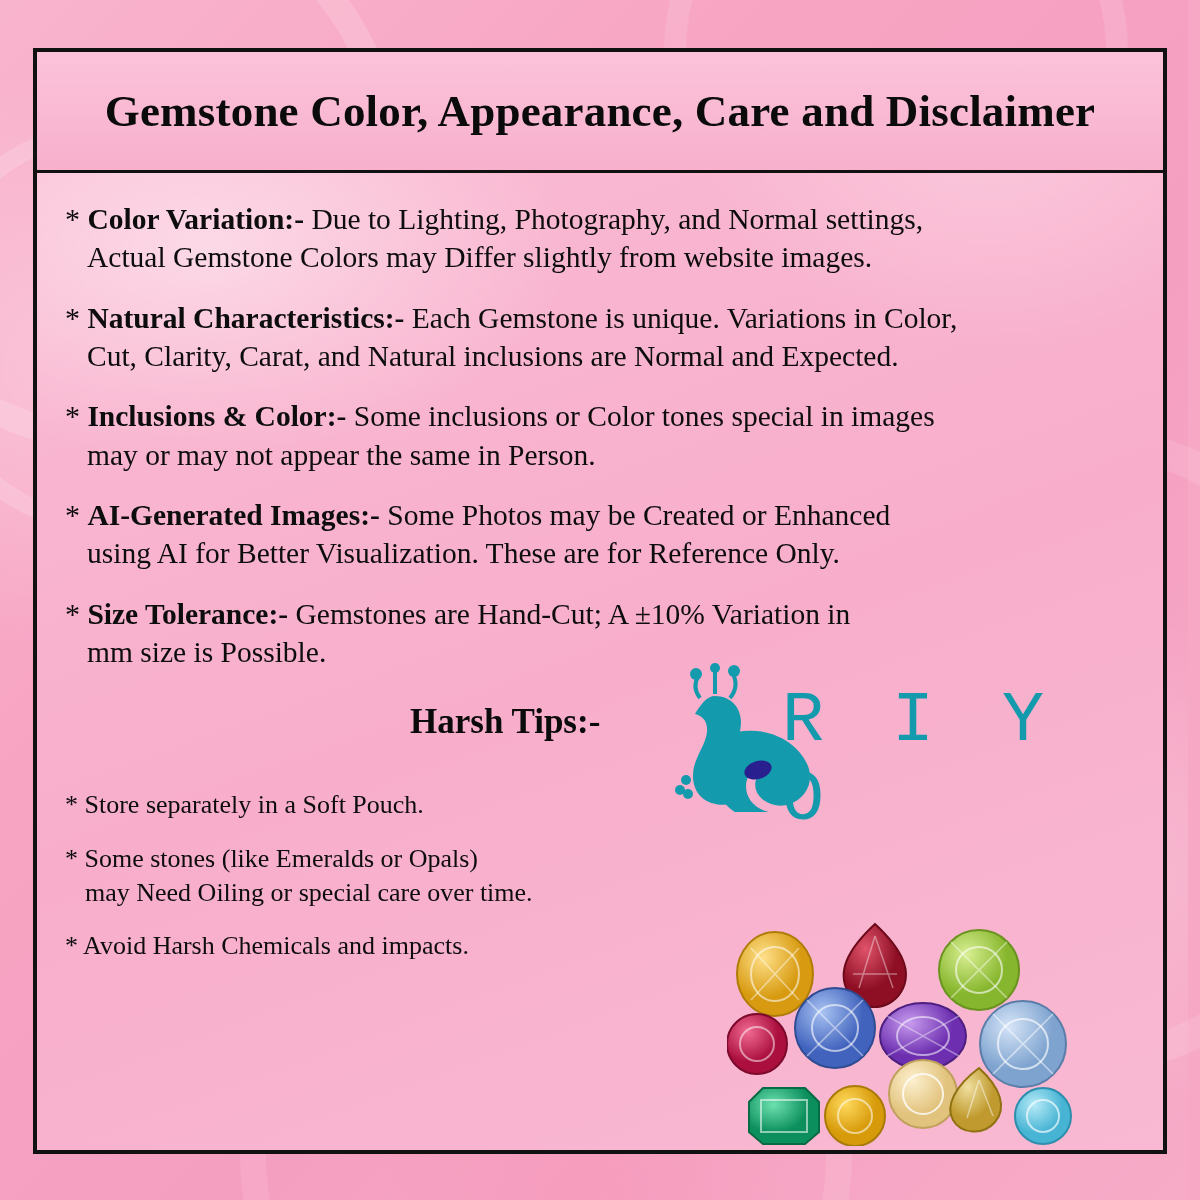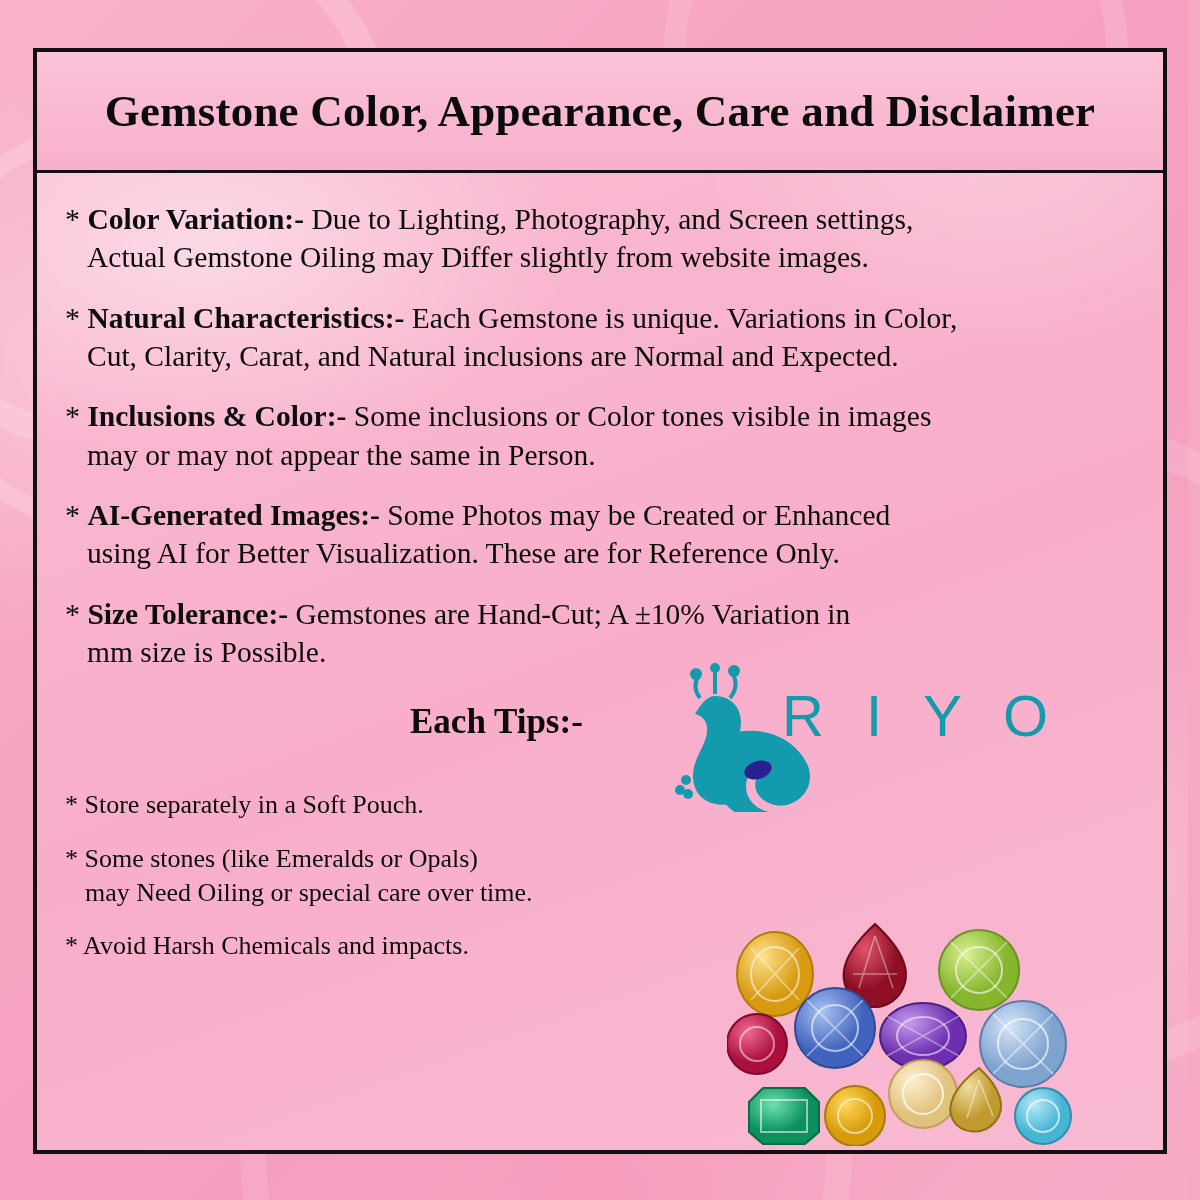--- a/index.html
+++ b/index.html
@@ -120,22 +120,22 @@
     position: absolute;
     left: 575px;
     top: -26px;
     width: 470px;
     height: 150px;
   }
   .logo .riyo {
     position: absolute;
     left: 142px;
     top: 20px;
-    font-family: Liberation Sans, sans-serif;
-    font-size: 58px;
+    font-family: Liberation Mono, monospace;
+    font-size: 70px;
     letter-spacing: 13px;
     color: #149aad;
   }
 
   
   .care-list {
     position: relative;
     margin-top: 14px;
     width: 700px;
   }
@@ -171,50 +171,50 @@
     <div class="card-inner-glow"></div>
 
     <div class="title-band">
       <div class="title">Gemstone Color, Appearance, Care and Disclaimer</div>
     </div>
 
     <div class="body">
 
       <div class="bullet-block">
         <span class="star">*</span>
-        <span class="lead">Color Variation:-</span><span> Due to Lighting, Photography, and Screen settings,</span>
-        <span class="l2">Actual Gemstone Oiling may Differ slightly from website images.</span>
+        <span class="lead">Color Variation:-</span><span> Due to Lighting, Photography, and Normal settings,</span>
+        <span class="l2">Actual Gemstone Colors may Differ slightly from website images.</span>
       </div>
 
       <div class="bullet-block">
         <span class="star">*</span>
         <span class="lead">Natural Characteristics:-</span><span> Each Gemstone is unique. Variations in Color,</span>
         <span class="l2">Cut, Clarity, Carat, and Natural inclusions are Normal and Expected.</span>
       </div>
 
       <div class="bullet-block">
         <span class="star">*</span>
-        <span class="lead">Inclusions &amp; Color:-</span><span> Some inclusions or Color tones visible in images</span>
+        <span class="lead">Inclusions &amp; Color:-</span><span> Some inclusions or Color tones special in images</span>
         <span class="l2">may or may not appear the same in Person.</span>
       </div>
 
       <div class="bullet-block">
         <span class="star">*</span>
         <span class="lead">AI-Generated Images:-</span><span> Some Photos may be Created or Enhanced</span>
         <span class="l2">using AI for Better Visualization. These are for Reference Only.</span>
       </div>
 
       <div class="bullet-block">
         <span class="star">*</span>
         <span class="lead">Size Tolerance:-</span><span> Gemstones are Hand-Cut; A ±10% Variation in</span>
         <span class="l2">mm size is Possible.</span>
       </div>
 
       <div class="care-row">
-        <div class="care-tips">Each Tips:-</div>
+        <div class="care-tips">Harsh Tips:-</div>
 
         <div class="logo">
           <svg width="470" height="150" viewBox="0 0 470 150">
             <g fill="#149aad">
 
               <path d="M58 14 q-6 12 2 22" stroke="#149aad" stroke-width="4" fill="none"></path>
               <circle cx="56" cy="12" r="6"></circle>
               <path d="M92 10 q8 14 -2 26" stroke="#149aad" stroke-width="4" fill="none"></path>
               <circle cx="94" cy="9" r="6"></circle>
               <path d="M75 6 q0 14 0 26" stroke="#149aad" stroke-width="4" fill="none"></path>

